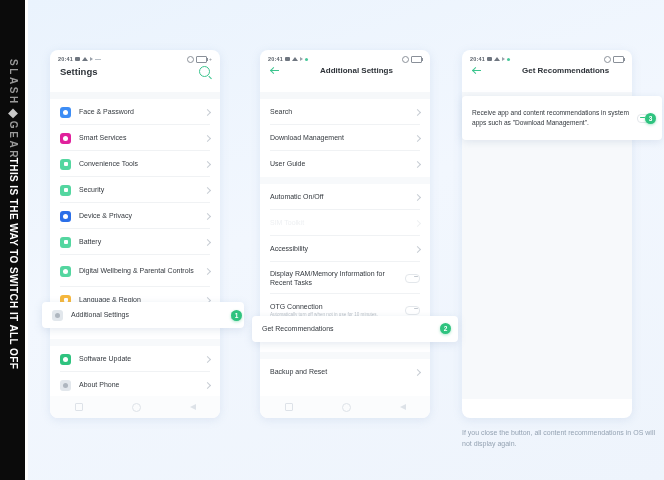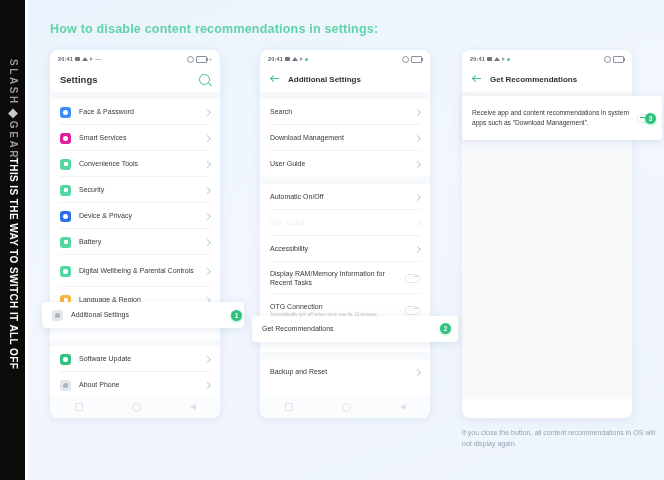--- a/index.html
+++ b/index.html
@@ -66,22 +66,22 @@
   .ic-dot{width:3px;height:3px;border-radius:50%;background:#48c79a;}
   .ic-tri{width:0;height:0;border-left:3px solid #9aa1aa;border-top:2px solid transparent;border-bottom:2px solid transparent;}
   .ic-dash{width:6px;height:1px;background:#b9c0c8;}
   .ic-alarm{width:5px;height:5px;border:1px solid #8a9099;border-radius:50%;}
   .ic-batt{width:9px;height:5px;border:1px solid #8a9099;border-radius:1px;position:relative;}
   .ic-batt:after{content:"";position:absolute;right:-2px;top:1px;width:1px;height:3px;background:#8a9099;}
   .ic-plus{font-size:5px;color:#8a9099;line-height:1;}
 
   
   .titlebar{
-    height:26px;display:flex;align-items:center;padding:0 10px;
-    font-size:8px;font-weight:700;color:#2e3339;
+    height:26px;display:flex;padding:0 10px;
+    font-size:8px;font-weight:700;color:#2e3339;gap:32px;
   }
   .titlebar.big{font-size:9.5px;}
   .search-glass{margin-left:auto;width:9px;height:9px;border:1.3px solid #3ac48d;border-radius:50%;position:relative;}
   .search-glass:after{content:"";position:absolute;right:-3px;bottom:-2px;width:4px;height:1.3px;background:#3ac48d;transform:rotate(45deg);}
   .back-arrow{
     width:10px;height:10px;position:relative;margin-right:8px;flex:0 0 auto;
   }
   .back-arrow:before{
     content:"";position:absolute;left:1px;top:4px;width:8px;height:1.3px;background:#3ac48d;
   }
@@ -166,21 +166,20 @@
       <span>SLASH</span>
       <span class="diamond"></span>
       <span>GEAR</span>
     </div>
     <div class="rail-tag">THIS IS THE WAY TO SWITCH IT ALL OFF</div>
   </div>
   <div class="rail-divider"></div>
 
   <div class="canvas">
 
-    <div class="page-title">How to disable content recommendations in settings:</div>
 
     <div class="phone" id="phone1">
       <div class="statusbar">
         <div class="sb-left">
           <span class="sb-time">20:41</span>
           <span class="ic ic-cam"></span>
           <span class="ic ic-wifi"></span>
           <span class="ic ic-tri"></span>
           <span class="ic ic-dash"></span>
         </div>

